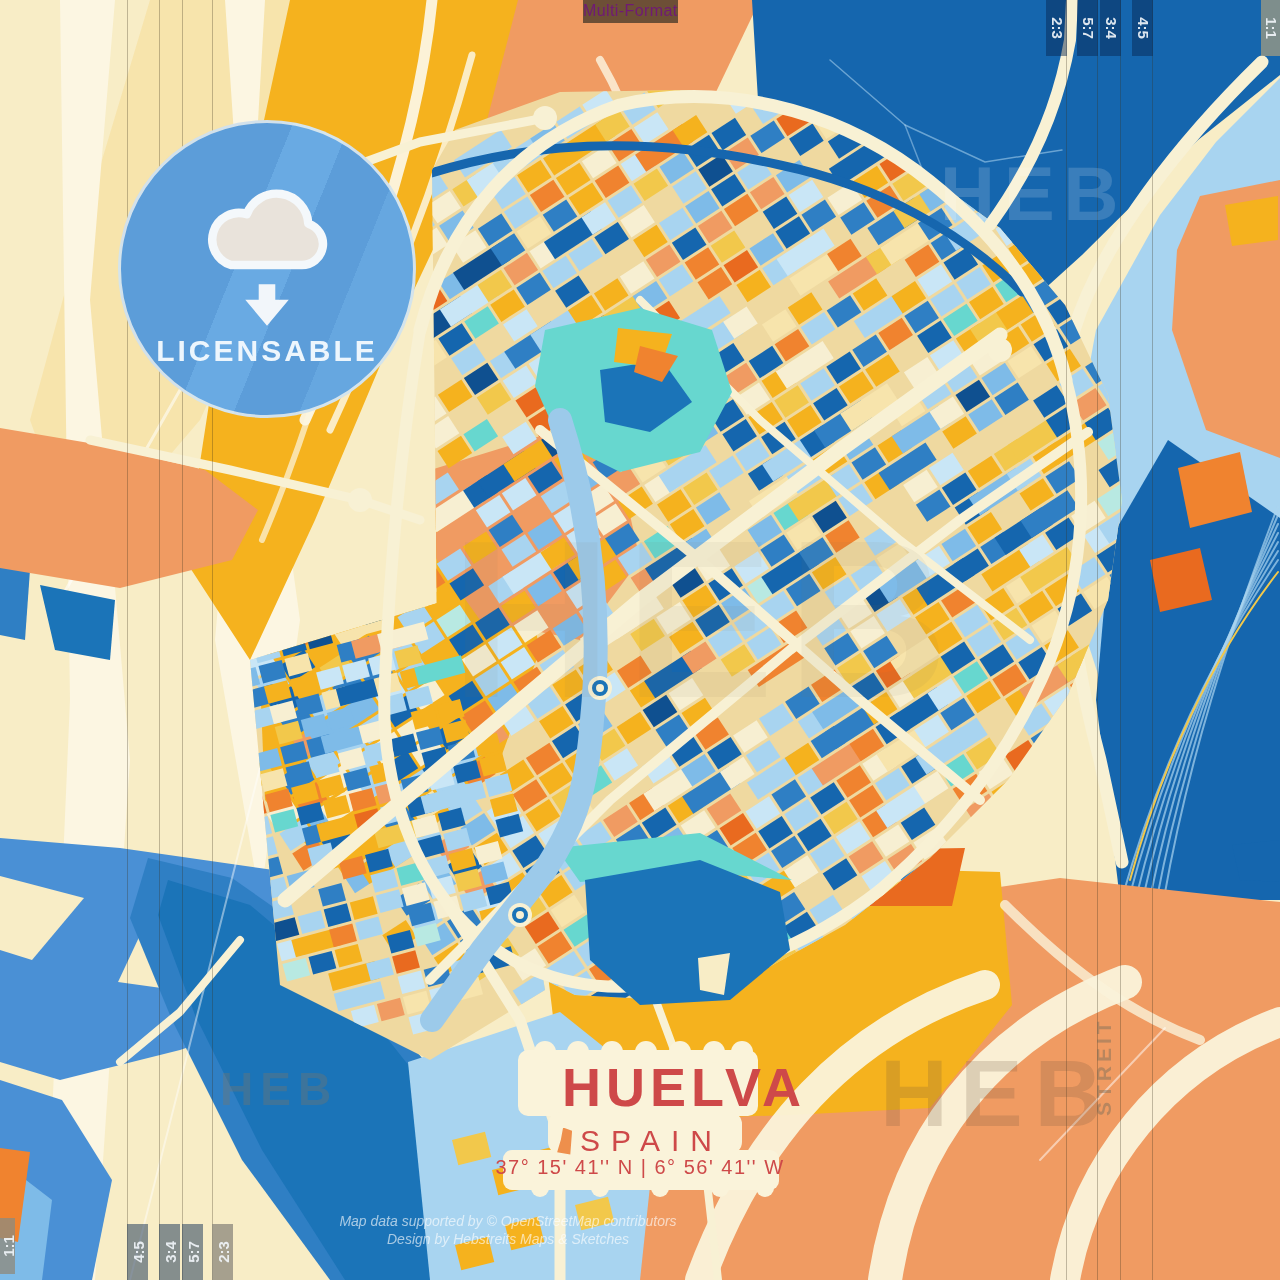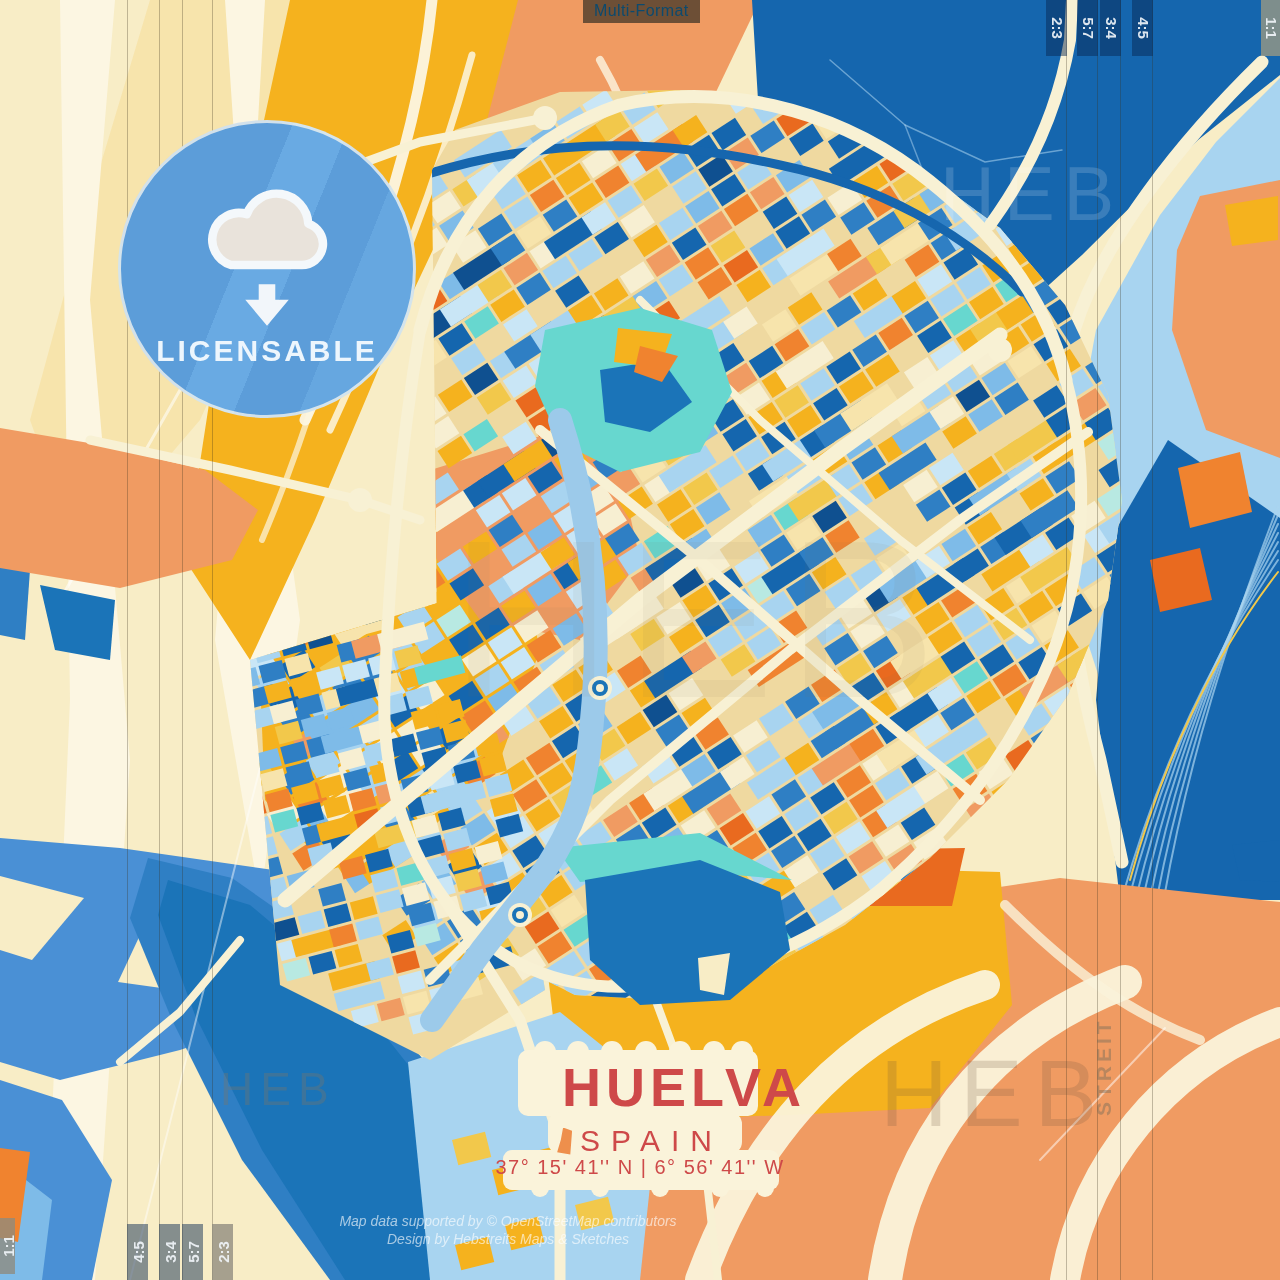--- a/index.html
+++ b/index.html
@@ -1,22 +1,22 @@
 <!DOCTYPE html>
 <html><head>
 <meta charset="utf-8">
 <style>
   html,body{margin:0;padding:0;background:#1a1a1a;}
   .canvas{position:relative;width:1280px;height:1280px;overflow:hidden;
           font-family:"Liberation Sans",sans-serif;background:#F8EDC6;}
   .canvas svg.map{position:absolute;left:0;top:0;}
 
   
-  .format-pill{position:absolute;left:583px;top:0;height:23px;padding:0 11px;
-    background:rgba(86,66,47,.85);color:#0c4a6e;font-size:16px;line-height:22px;letter-spacing:.4px;}
+  .format-pill{position:absolute;left:583px;top:0;height:23px;padding:0 0;
+    background:rgba(86,66,47,.85);color:#701a75;font-size:16px;line-height:22px;letter-spacing:.4px;}
 
   .ratio-band{position:absolute;width:21px;height:56px;}
   .ratio-band span{position:absolute;left:50%;top:50%;white-space:nowrap;
     color:rgba(240,244,248,.92);font-size:15px;font-weight:700;}
   .ratio-band.top span{transform:translate(-50%,-50%) rotate(90deg);}
   .ratio-band.bot span{transform:translate(-50%,-50%) rotate(-90deg);}
   .band-navy{background:rgba(9,38,80,.48);}
   .band-tan{background:rgba(168,158,128,.72);}
   .band-gray{background:rgba(142,138,125,.78);}
 
@@ -43,21 +43,21 @@
   
   .credit{position:absolute;left:0;width:1016px;text-align:center;
     color:rgba(255,255,255,.62);font-size:14px;font-style:italic;}
   .credit.l1{top:1213px;} .credit.l2{top:1231px;}
   .footer{position:absolute;left:0;top:1246px;width:1280px;text-align:center;
     color:#383C3F;font-size:25px;}
   .footer span{margin:0 5px;}
   .footer .bold{font-weight:700;margin:0 2px;}
 
   
-  .wm{position:absolute;font-weight:400;white-space:nowrap;pointer-events:none;}
+  .wm{position:absolute;font-weight:700;white-space:nowrap;pointer-events:none;}
   .wm-center{left:450px;top:490px;font-size:225px;letter-spacing:12px;color:rgba(130,108,78,.07);}
   .wm-left{left:220px;top:1062px;font-size:46px;letter-spacing:7px;color:rgba(125,118,100,.35);}
   .wm-right{left:880px;top:1040px;font-size:94px;letter-spacing:12px;color:rgba(105,82,58,.20);}
   .wm-topright{left:940px;top:150px;font-size:76px;letter-spacing:9px;color:rgba(255,255,255,.16);}
   .wm-streit{left:1092px;top:1116px;font-size:21px;font-weight:700;letter-spacing:4px;
     color:rgba(118,108,92,.45);transform-origin:0 0;transform:rotate(-90deg);}
 </style>
 </head>
 <body>
 

